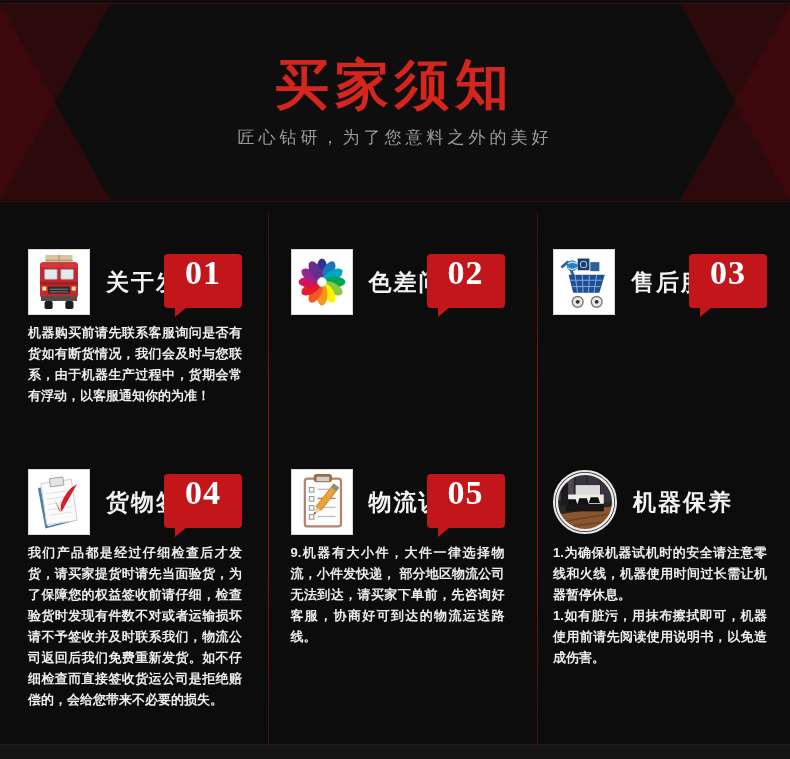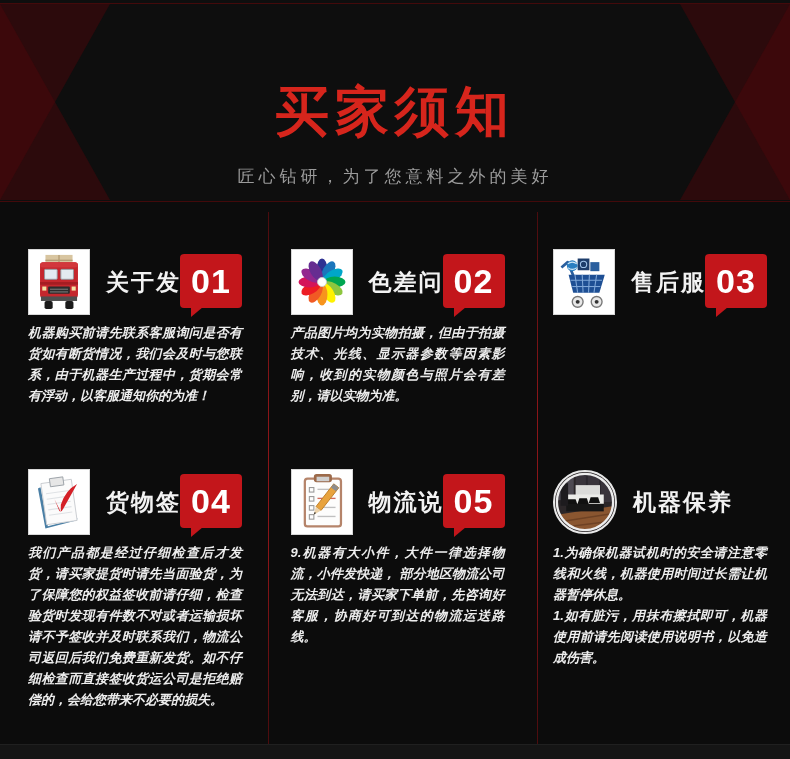--- a/index.html
+++ b/index.html
@@ -15,21 +15,21 @@
   .hline.bottom{top:201px;}
   .deco{position:absolute;top:4px;width:110px;height:196px;}
   .deco.left{left:0;}
   .deco.right{right:0;}
   .deco i{position:absolute;inset:0;background:#4e070b;opacity:.48;display:block;}
   .deco.left i.t1{clip-path:polygon(0 0,100% 0,0 100%);}
   .deco.left i.t2{clip-path:polygon(0 0,100% 100%,0 100%);}
   .deco.right i.t1{clip-path:polygon(0 0,100% 0,100% 100%);}
   .deco.right i.t2{clip-path:polygon(100% 0,100% 100%,0 100%);}
   .main-title{
-    position:relative;margin:12px;padding-top:71px;text-align:center;
+    position:relative;margin:0;padding-top:56px;text-align:center;
     font-size:54px;line-height:56px;font-weight:900;color:#d6251c;
     letter-spacing:6px;
   }
   .sub-title{
     position:relative;margin:0;padding-top:14px;text-align:center;
     font-size:17px;color:#9b9b9b;letter-spacing:4px;
   }
   
   .main{
     position:absolute;top:202px;left:0;right:0;bottom:14px;
@@ -52,32 +52,32 @@
     box-sizing:border-box;
   }
   .sec-icon.round{width:64px;height:64px;border-radius:50%;overflow:hidden;
     border:2px solid #e9e9e9;background:#241f21;}
   .sec-icon svg{display:block;}
   .sec-title{
     margin-left:16px;font-size:23px;font-weight:bold;color:#f2f2f2;
     letter-spacing:2px;white-space:nowrap;
   }
   .sec-badge{
-    position:absolute;right:0;top:6px;width:62px;height:54px;
+    position:absolute;right:0;top:6px;width:78px;height:54px;
     background:#c3161b;border-radius:4px;
-    display:flex;align-items:center;justify-content:center;
+    display:flex;justify-content:center;font-family:Liberation Serif, serif;
   }
   .sec-badge::after{
     content:"";position:absolute;left:11px;bottom:-9px;width:0;height:0;
     border-top:10px solid #c3161b;border-right:12px solid transparent;
   }
   .sec-num{font-size:34px;font-weight:800;color:#fff;letter-spacing:1px;}
   .sec-body p{
     margin:0;color:#ededed;font-size:13px;line-height:21px;
-    text-align:justify;font-weight:bold;font-style:italic;
+    text-align:justify;font-weight:bold;
   }
 </style>
 </head>
 <body>
 
 <div class="header">
   <span class="hline top"></span>
   <div class="deco left">
       <i class="t1"></i>
       <i class="t2"></i>
@@ -143,23 +143,20 @@
       <ellipse cx="31" cy="19" rx="6" ry="12" fill="#662d91" transform="rotate(330 31 33)"></ellipse>
       <circle cx="31" cy="33" r="5" fill="#ffffff" stroke="#cccccc"></circle>
     </g>
   </svg>
 </span>
       <span class="sec-title">色差问题</span>
       <span class="sec-badge">
         <span class="sec-num">02</span>
       </span>
     </div>
-    <div class="sec-body">
-        <p>产品图片均为实物拍摄，但由于拍摄技术、光线、显示器参数等因素影响，收到的实物颜色与照片会有差别，请以实物为准。</p>
-      </div>
   </section>
 
   <section class="sec">
     <div class="sec-head">
       <span class="sec-icon">
   <svg width="56" height="60" viewBox="0 0 62 66">
     <path d="M6,17 L13,11 L20,28" fill="none" stroke="#2a5f9e" stroke-width="3" stroke-linejoin="round"></path>
     <circle cx="18" cy="15" r="6" fill="#2a7fc1"></circle>
     <path d="M13,13 q5,-4 10,0 M13,17 q5,4 10,0" stroke="#cfe6f5" stroke-width="1.2" fill="none"></path>
     <rect x="24" y="7" width="13" height="13" fill="#1d3d6b"></rect>

